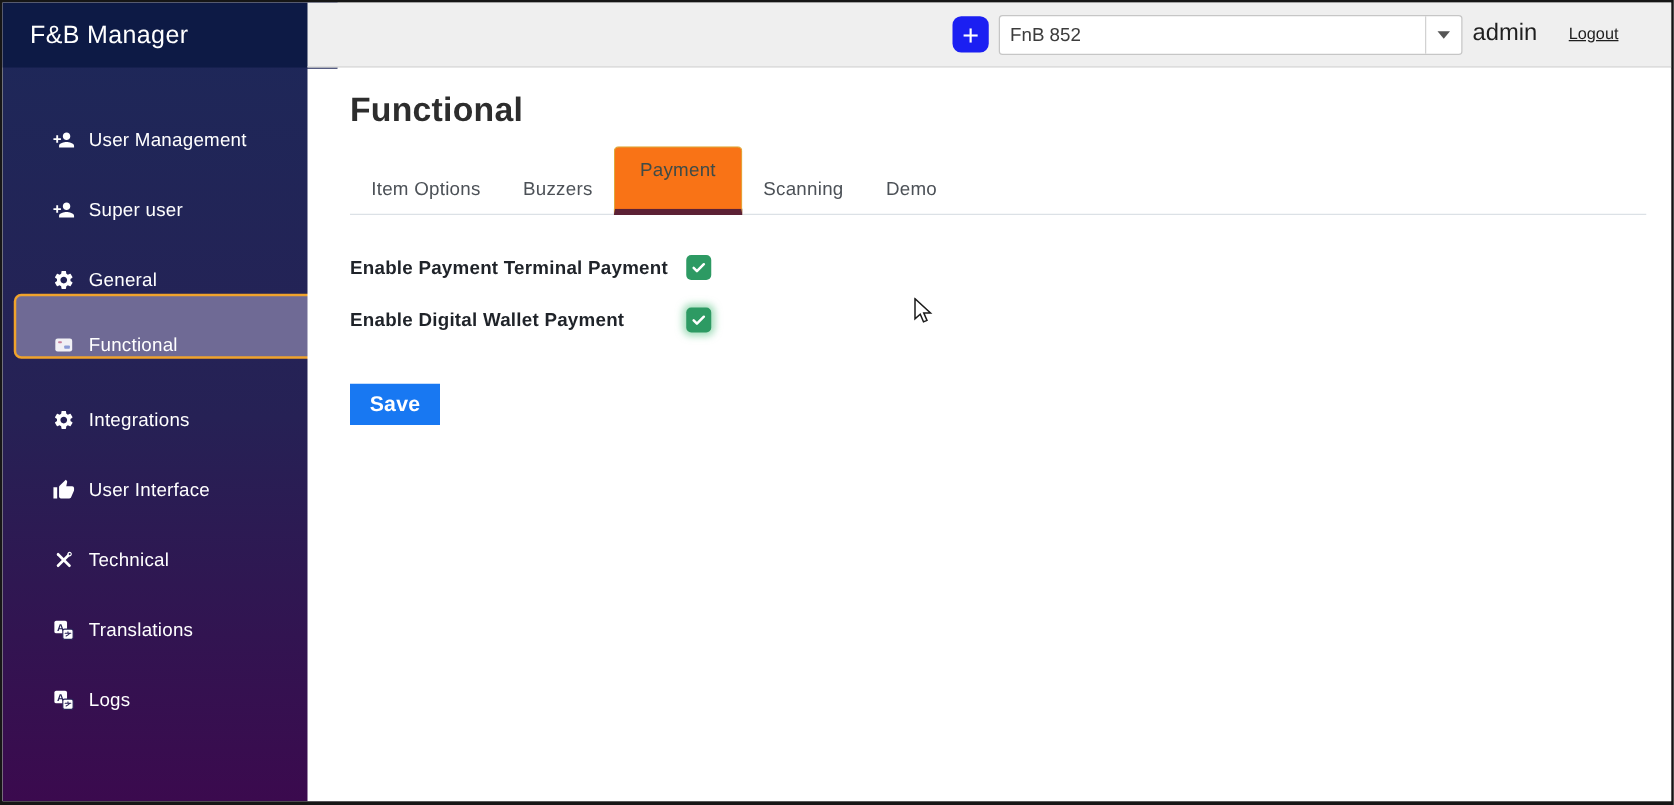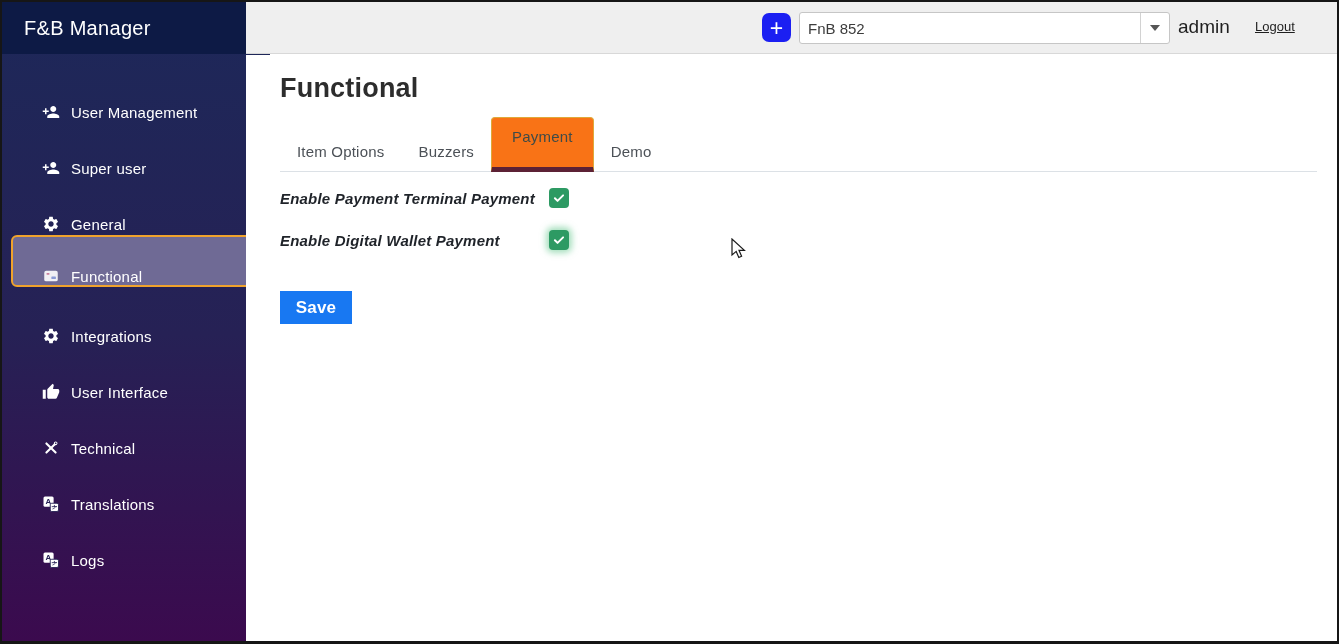--- a/index.html
+++ b/index.html
@@ -64,21 +64,21 @@
   .page-title { margin-top: 18px; font-size: 27px; font-weight: 600; color: #2d2d2d; letter-spacing: .2px; }
   .tabs { display: flex; align-items: flex-end; margin-top: 13px; margin-right: 20px; border-bottom: 1px solid #dce1e6; }
   .tab {
     padding: 10px 17px 11px; font-size: 15px; color: #4c5157; cursor: pointer;
     letter-spacing: .2px; white-space: nowrap;
   }
   .tab.active {
     background: #f97316; border: 1px solid #dfa93a; border-bottom: 5px solid #5c2135;
     border-radius: 4px 4px 0 0; padding: 10px 20px 22px; margin-bottom: -1px; color: #3f4b47;
   }
-  .settings { margin-top: 16px; font-style: italic; }
+  .settings { margin-top: 32px; }
   .setting-row { position: relative; height: 21px; margin-bottom: 21px; }
   .setting-label { font-size: 15px; font-weight: 700; color: #1f2329; letter-spacing: .2px; line-height: 21px; }
   .checkbox {
     position: absolute; left: 269px; top: 0; width: 20px; height: 20px;
     background: #2d9a63; border-radius: 4px; cursor: pointer;
     display: flex; align-items: center; justify-content: center;
   }
   .checkbox.focused { box-shadow: 0 0 6px 3px rgba(94, 197, 137, 0.55); }
   .checkbox svg { width: 14px; height: 14px; }
   .save-btn {
@@ -208,20 +208,21 @@
     <a class="logout">Logout</a>
   </header>
 
   <main class="main">
     <h1 class="page-title">Functional</h1>
 
     <div class="tabs">
       <div class="tab">Item Options</div>
       <div class="tab">Buzzers</div>
       <div class="tab active">Payment</div>
+      <div class="tab">Scanning</div>
       <div class="tab">Demo</div>
     </div>
 
     <div class="settings">
       <div class="setting-row">
         <span class="setting-label">Enable Payment Terminal Payment</span>
         <span class="checkbox">
           <svg viewBox="0 0 24 24">
               <path d="M5 12.5l4.5 4.5L19 7.5" stroke="#fff" stroke-width="3.4" fill="none" stroke-linecap="round" stroke-linejoin="round"></path>
             </svg>

